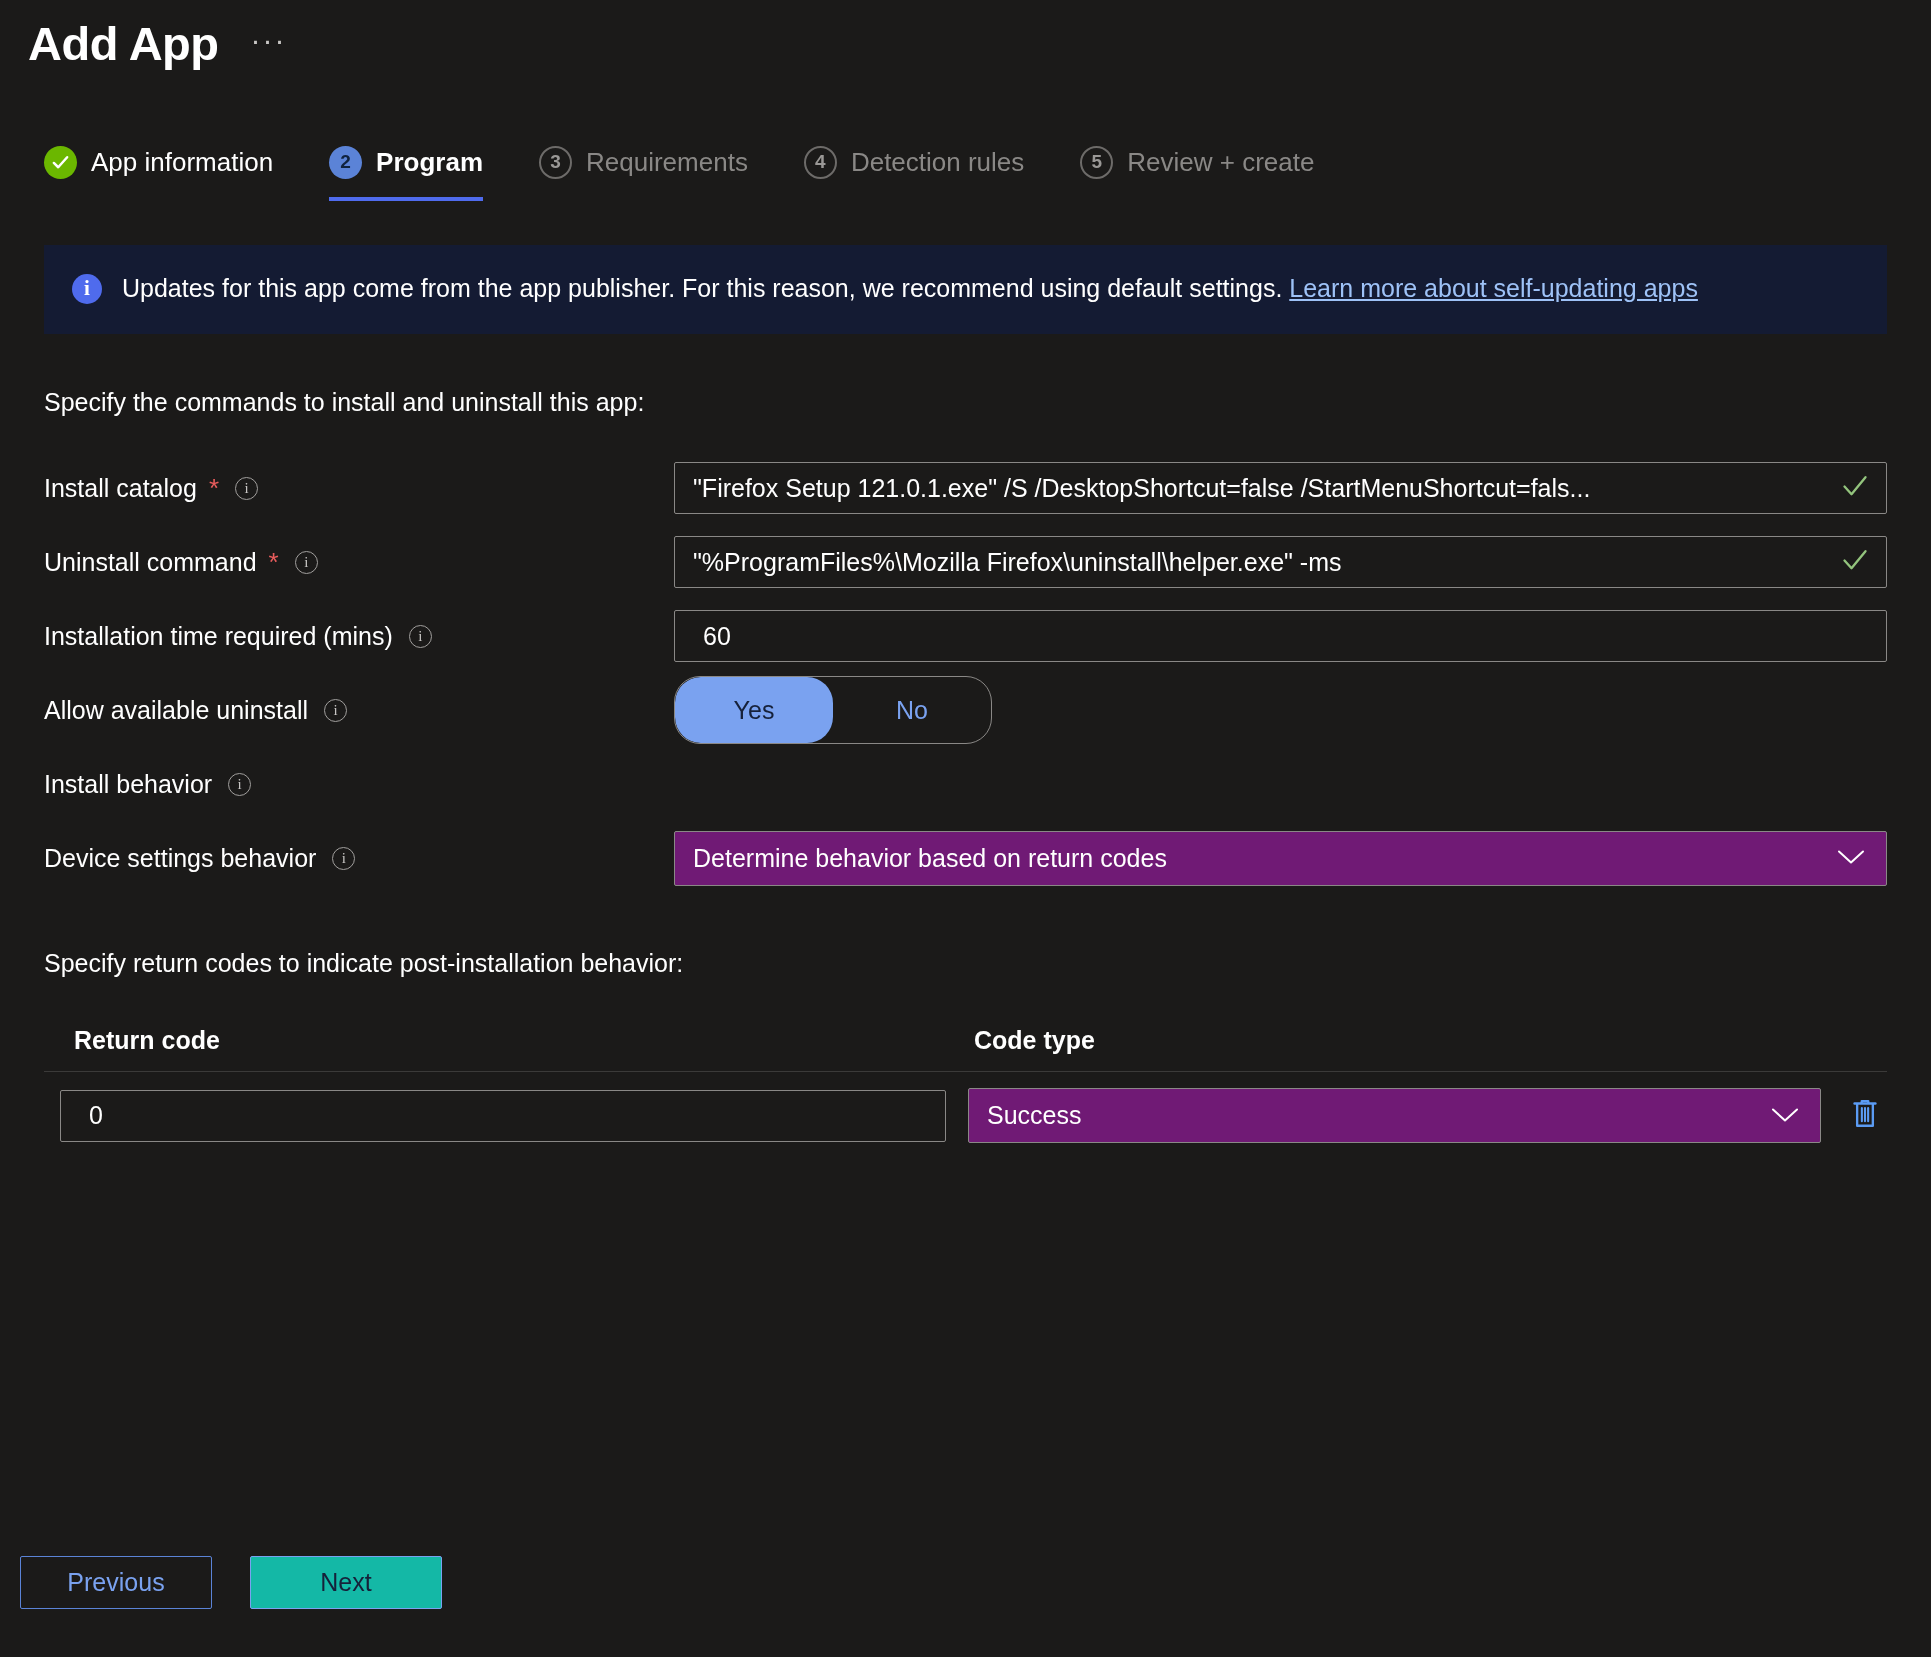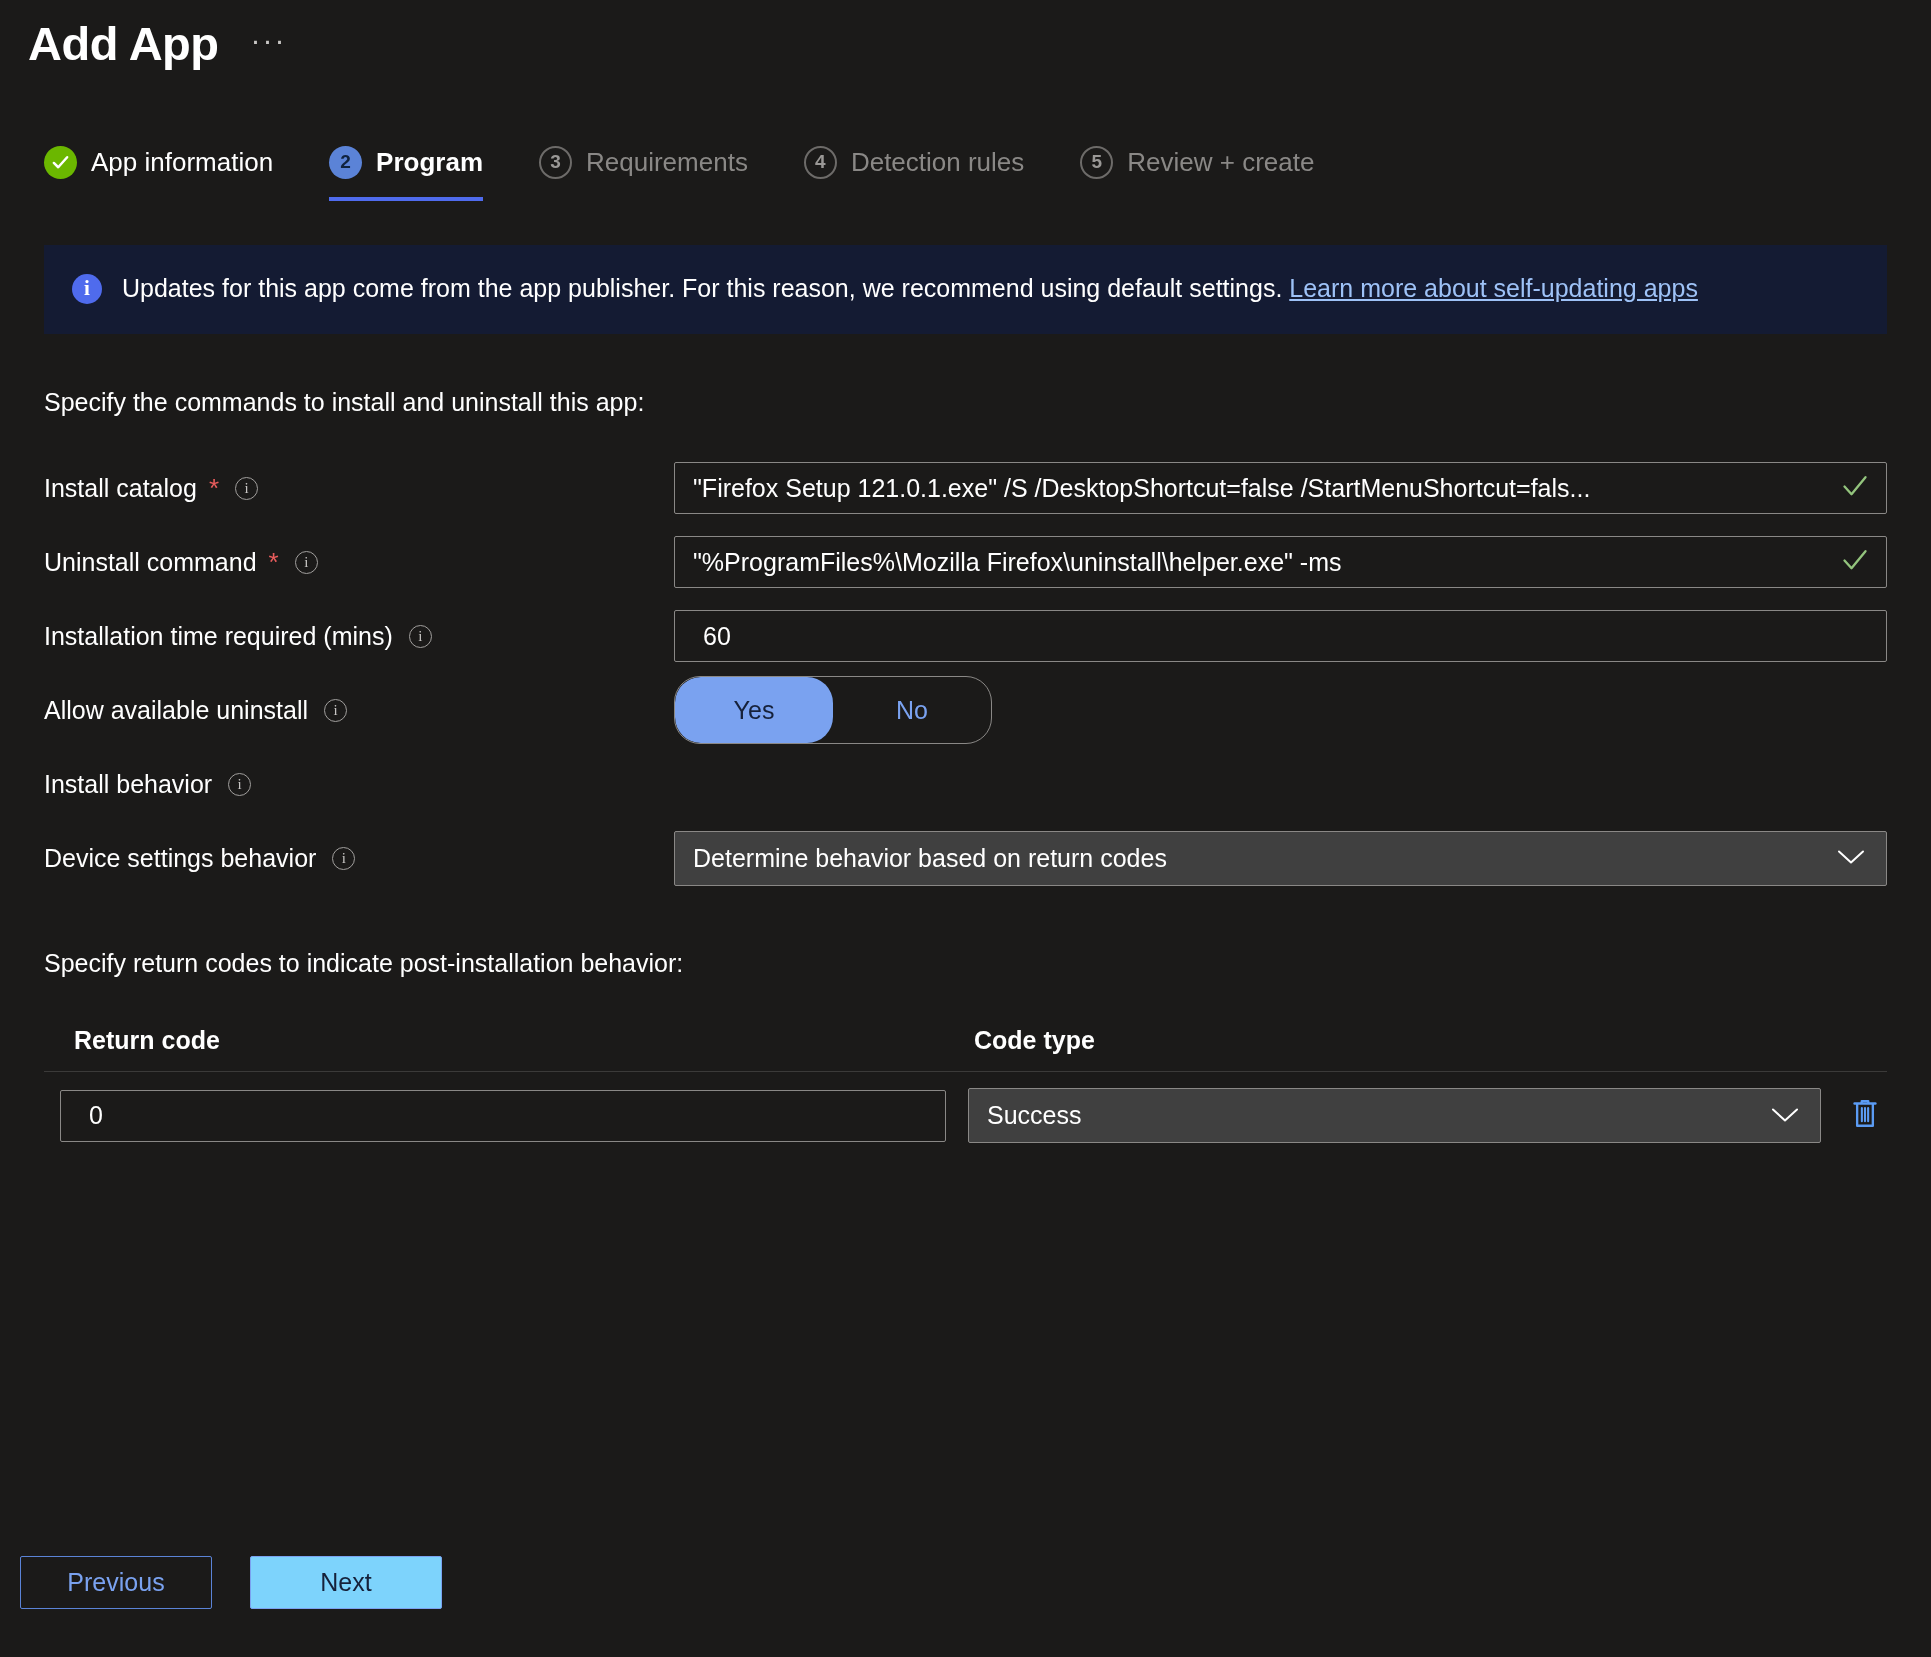--- a/index.html
+++ b/index.html
@@ -183,21 +183,21 @@
   .pill-opt.sel { background: #7aa2f0; color: #16213a; }
   .pill.disabled { border-color: #5a5855; }
   .pill.disabled .pill-opt { color: #6d6b69; cursor: default; }
   .pill.disabled .pill-opt.sel { background: #2c2b2a; color: #85837f; }
 
   
   .dropdown {
     position: relative;
     width: 100%;
     height: 55px;
-    background: #404040;
+    background: #701a75;
     border: 1px solid #8a8886;
     border-radius: 2px;
     display: flex;
     align-items: center;
     padding: 0 56px 0 18px;
     font-size: 25px;
     color: #ffffff;
     cursor: pointer;
   }
   .chev {
@@ -252,21 +252,21 @@
     border-radius: 2px;
     cursor: pointer;
     display: flex; align-items: center; justify-content: center;
   }
   .btn-secondary {
     background: transparent;
     border: 1px solid #5b83d7;
     color: #7aa2f0;
   }
   .btn-primary {
-    background: #7dd3fc;
+    background: #14b8a6;
     border: 1px solid #7aa2f0;
     color: #16213a;
   }
 </style>
 </head>
 <body>
 
 <div class="page">
 
   <div class="header">

